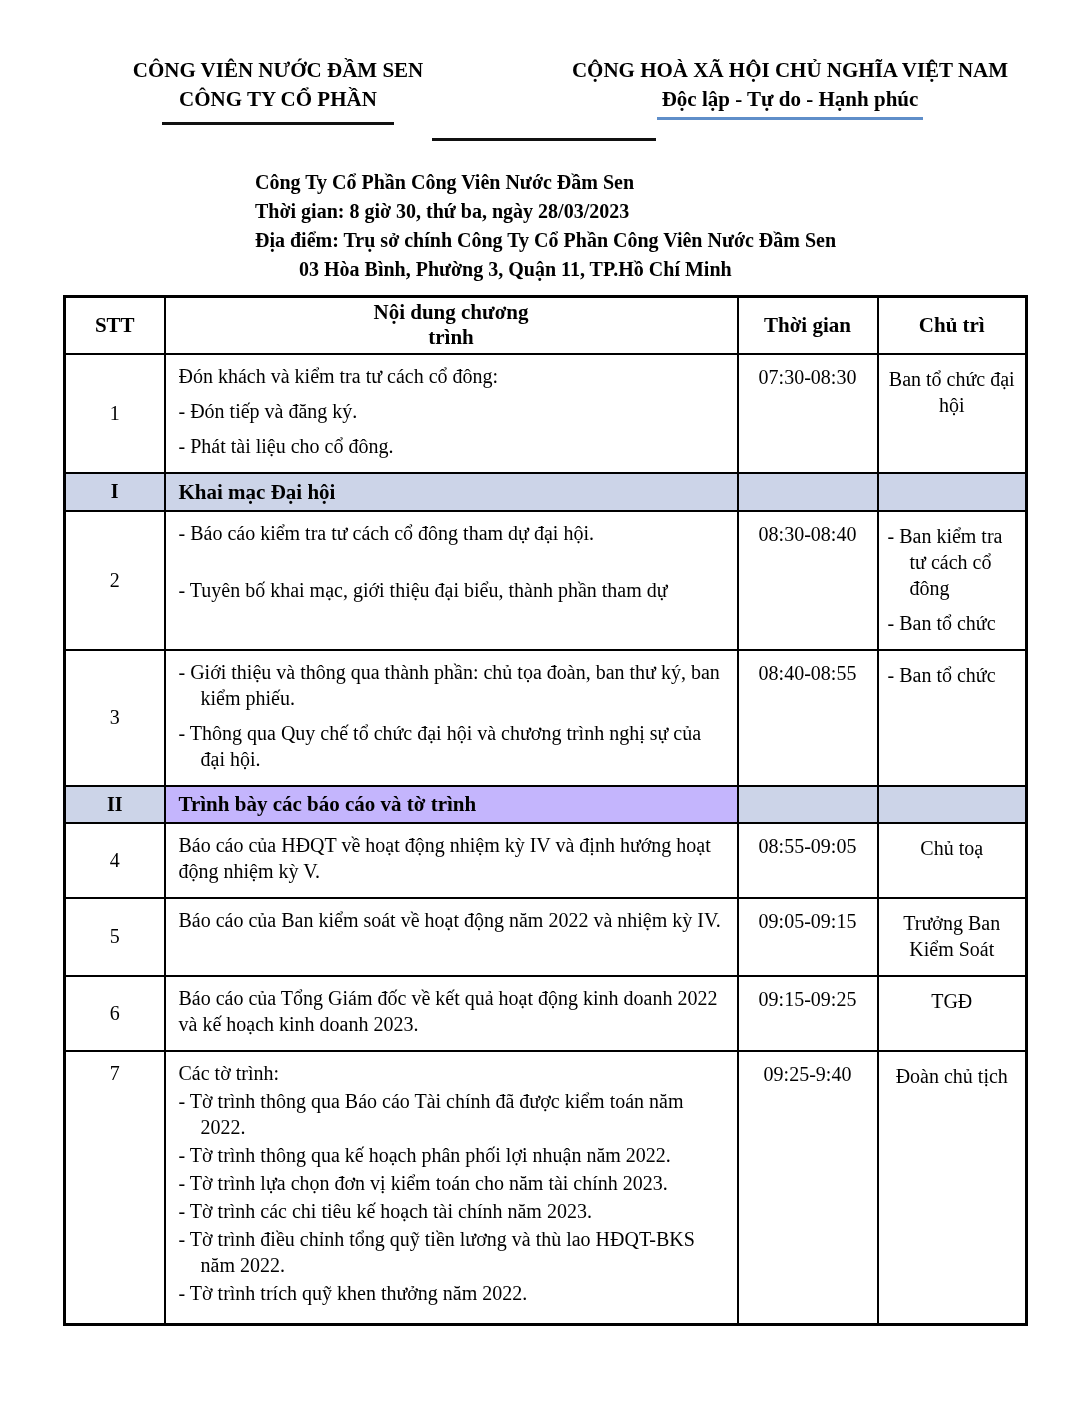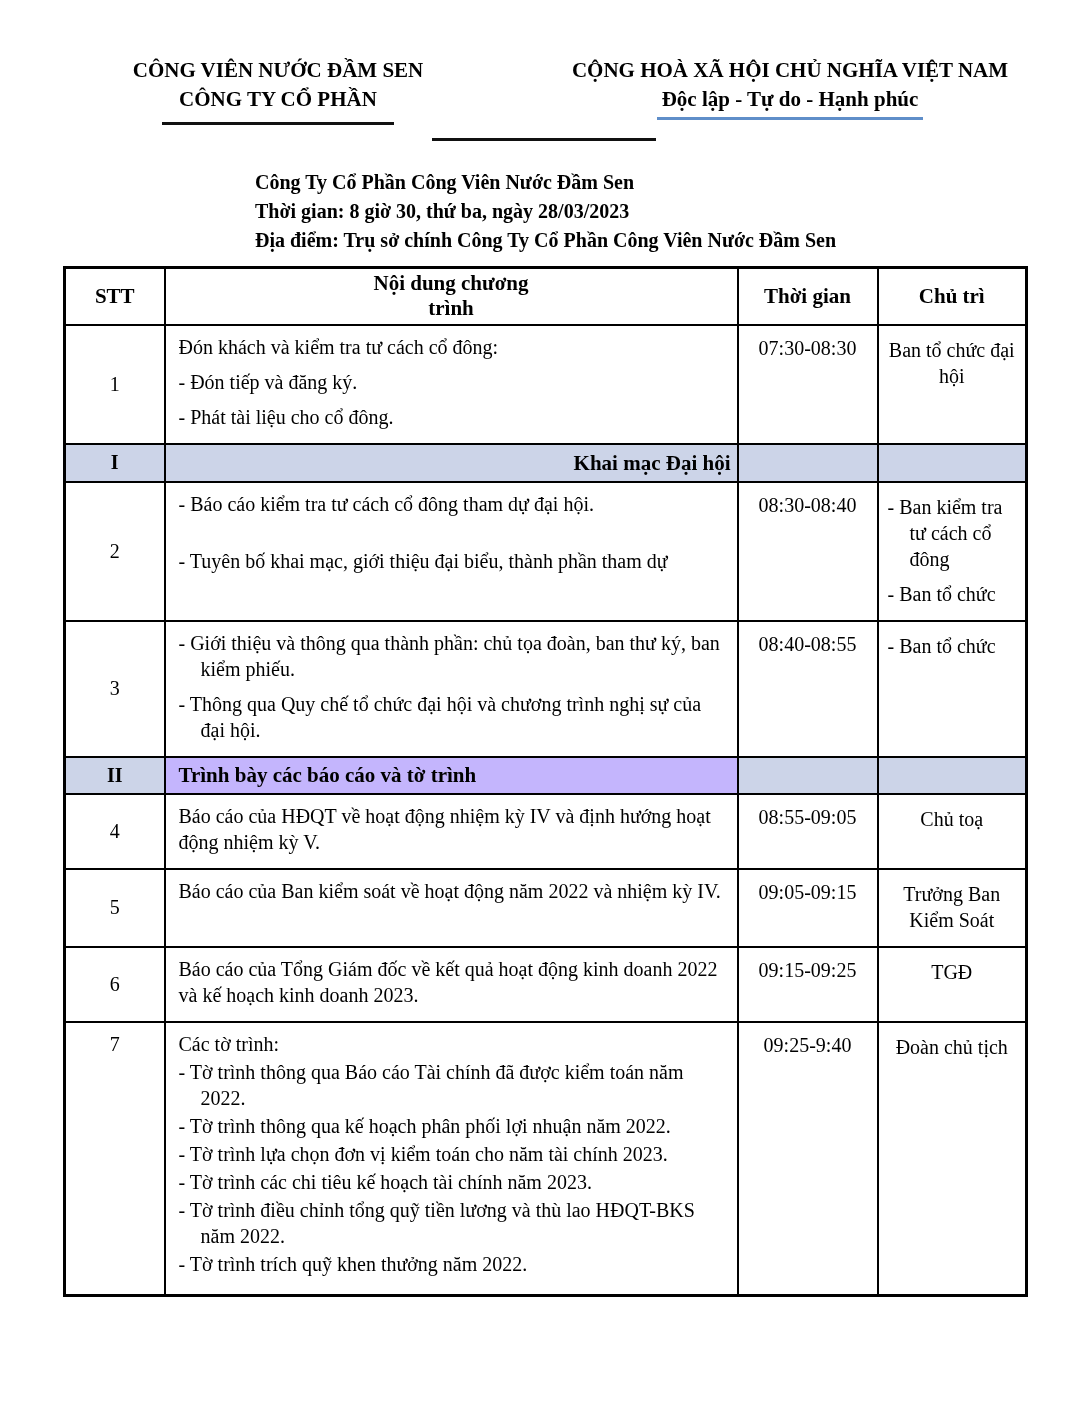--- a/index.html
+++ b/index.html
@@ -178,20 +178,21 @@
       <div class="motto-underline" style="background: rgb(95, 142, 201);"></div>
     </div>
   </div>
 
   <div class="title-divider"></div>
 
   <div class="meeting-info">
     <div>Công Ty Cổ Phần Công Viên Nước Đầm Sen</div>
     <div>Thời gian: 8 giờ 30, thứ ba, ngày 28/03/2023</div>
     <div>Địa điểm: Trụ sở chính Công Ty Cổ Phần Công Viên Nước Đầm Sen</div>
+    <div class="addr">03 Hòa Bình, Phường 3, Quận 11, TP.Hồ Chí Minh</div>
   </div>
 
   <table class="agenda">
     <thead>
       <tr>
         <th class="col-stt">STT</th>
         <th class="col-content">Nội dung chương
 trình</th>
         <th class="col-time">Thời gian</th>
         <th class="col-chair">Chủ trì</th>
@@ -205,21 +206,21 @@
             <div class="para bullet">- Đón tiếp và đăng ký.</div>
             <div class="para bullet">- Phát tài liệu cho cổ đông.</div>
           </td>
           <td class="col-time">07:30-08:30</td>
           <td class="col-chair">
             <div class="para">Ban tổ chức đại hội</div>
           </td>
         </tr>
         <tr class="section-row">
           <td class="col-stt" style="background: rgb(204, 212, 232);">I</td>
-          <td class="col-content" style="background: rgb(204, 212, 232); text-align: right;">
+          <td class="col-content" style="background: rgb(204, 212, 232);">
             <div class="para">Khai mạc Đại hội</div>
           </td>
           <td class="col-time" style="background: rgb(204, 212, 232);"></td>
           <td class="col-chair" style="background: rgb(204, 212, 232);"></td>
         </tr>
         <tr>
           <td class="col-stt">2</td>
           <td class="col-content">
             <div class="para bullet">- Báo cáo kiểm tra tư cách cổ đông tham dự đại hội.</div>
             <div class="spacer"></div>

